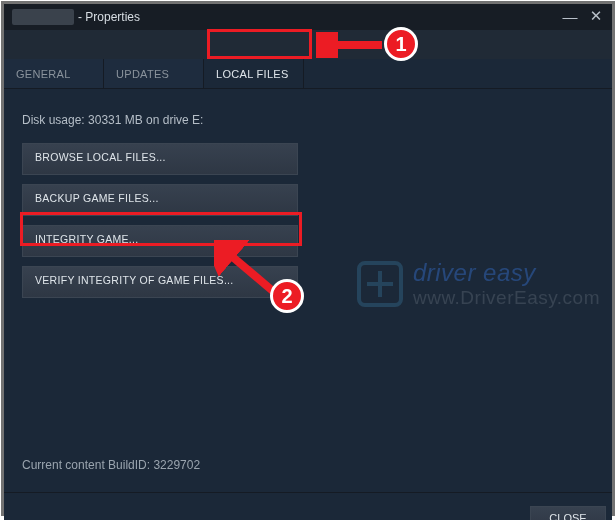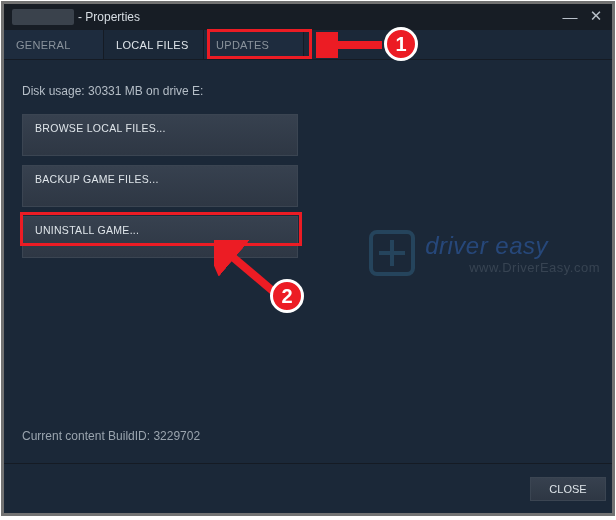--- a/index.html
+++ b/index.html
@@ -42,20 +42,21 @@
     width: 20px; height: 20px;
     display: inline-flex; align-items: center; justify-content: center;
     color: #b8c0c9; font-size: 15px; cursor: pointer;
   }
   
   .tabs {
     height: 30px;
     background: #1b2838;
     display: flex;
     border-bottom: 1px solid #151b24;
+    margin-top: 29px;
   }
   .tab {
     width: 100px;
     color: #8a939c;
     font-size: 11px;
     letter-spacing: 0.3px;
     display: flex; align-items: center; justify-content: flex-start;
     padding-left: 12px;
     cursor: pointer;
     border-right: 1px solid #151b24;
@@ -70,21 +71,21 @@
     position: relative;
     padding: 24px 24px 0 18px;
     color: #a7b0ba;
     height: calc(100% - 26px - 30px - 50px);
     background: #1b2838;
   }
   .disk-usage { font-size: 12px; margin-bottom: 16px; color: #b5bec7; }
   .action-btn {
     display: block;
     width: 276px;
-    height: 42px;
+    height: 32px;
     line-height: 26px;
     margin-bottom: 9px;
     background: linear-gradient(#37414f, #2e3744);
     border: 1px solid #3b4552;
     color: #dfe5ea;
     font-size: 10.5px;
     letter-spacing: 0.3px;
     padding-left: 12px;
     cursor: pointer;
   }
@@ -126,21 +127,21 @@
     position: relative;
   }
   .wm-logo::before, .wm-logo::after {
     content: "";
     position: absolute;
     background: #3a7aa0;
   }
   .wm-logo::before { left: 50%; top: 6px; bottom: 6px; width: 4px; margin-left: -2px; }
   .wm-logo::after  { left: 6px; right: 6px; top: 50%; height: 4px; margin-top: -2px; }
   .wm-text .line1 { font-size: 24px; font-style: italic; color: #3b82f6; letter-spacing: 0.5px; }
-  .wm-text .line2 { font-size: 13px; color: #6b7682; letter-spacing: 0.5px; margin-left: 44px; }
+  .wm-text .line2 { font-size: 19px; color: #6b7682; letter-spacing: 0.5px; }
   
   .anno { position: absolute; pointer-events: none; }
   .hili { border: 3px solid #ec1c24; }
   .hili-tab { left: 203px; top: 25px; width: 105px; height: 30px; }
   .hili-verify { left: 16px; top: 208px; width: 282px; height: 34px; }
   .badge {
     width: 34px; height: 34px; border-radius: 50%;
     background: #ec1c24; border: 3px solid #fff;
     color: #fff; font-size: 20px; font-weight: bold;
     display: flex; align-items: center; justify-content: center;
@@ -159,30 +160,31 @@
     <div class="game-name-blur"></div>
     <span class="titlebar-text">- Properties</span>
     <div class="window-controls">
       <span>—</span>
       <span>✕</span>
     </div>
   </div>
 
   <div class="tabs">
     <div class="tab">GENERAL</div>
+    <div class="tab">UPDATES</div>
     <div class="tab active">LOCAL FILES</div>
-    <div class="tab">UPDATES</div>
   </div>
 
   <div class="content">
     <div class="disk-usage">Disk usage: 30331 MB on drive E:</div>
 
     <div class="action-btn">BROWSE LOCAL FILES...</div>
     <div class="action-btn">BACKUP GAME FILES...</div>
-    <div class="action-btn">UNINSTALL GAME...</div>
+    <div class="action-btn">INTEGRITY GAME...</div>
+    <div class="action-btn">VERIFY INTEGRITY OF GAME FILES...</div>
 
     <div class="watermark">
       <div class="wm-logo"></div>
       <div class="wm-text">
         <div class="line1">driver easy</div>
         <div class="line2">www.DriverEasy.com</div>
       </div>
     </div>
 
     <div class="build-id">Current content BuildID: 3229702</div>

